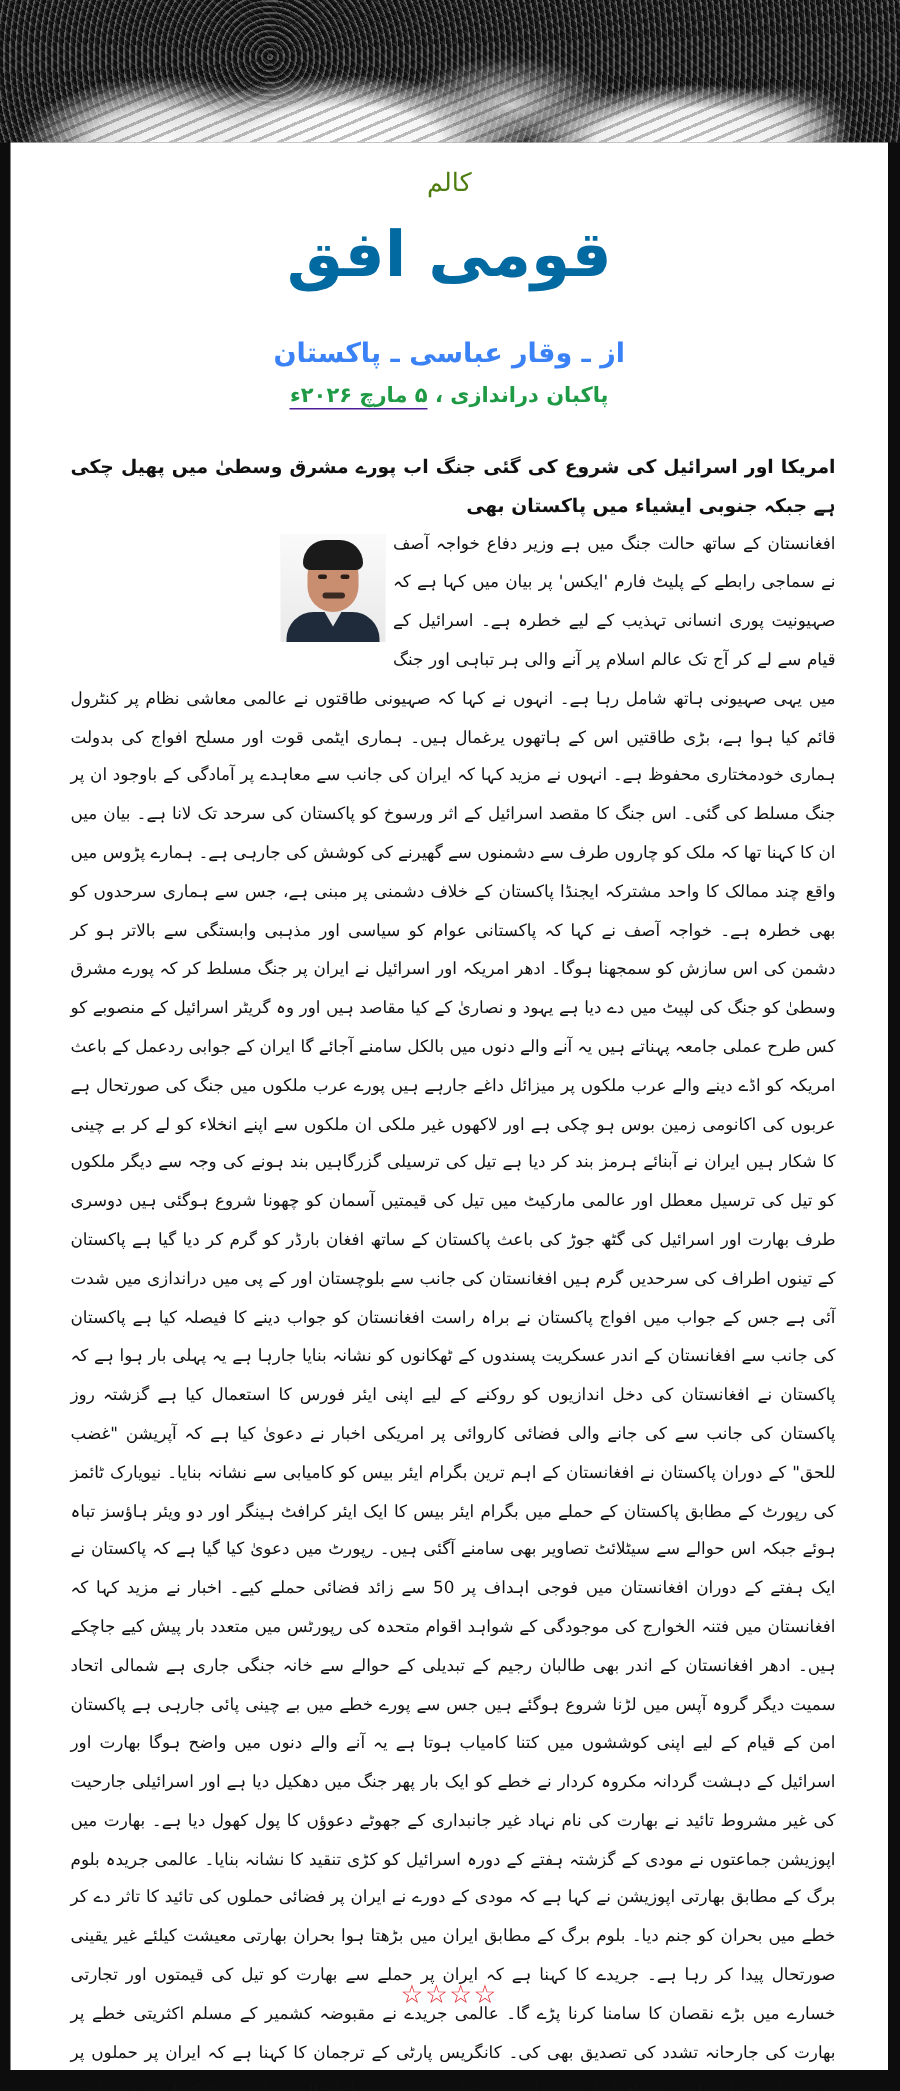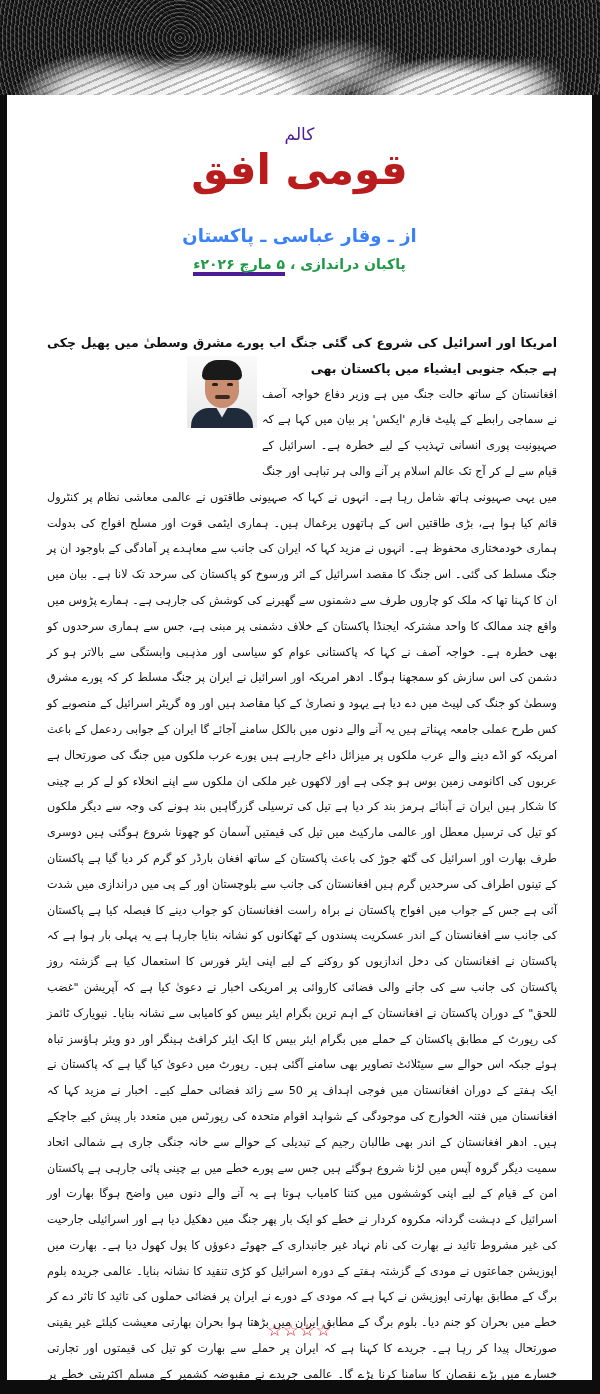--- a/index.html
+++ b/index.html
@@ -26,44 +26,44 @@
       repeating-linear-gradient(37deg, rgba(255,255,255,0.10) 0 1px, rgba(0,0,0,0) 1px 5px),
       repeating-linear-gradient(-23deg, rgba(0,0,0,0.25) 0 2px, rgba(0,0,0,0) 2px 7px);
     mix-blend-mode: normal;
   }
   .card {
     position: absolute; left: 7px; top: 95px; width: 585px; height: 1285px;
     background: #ffffff;
   }
   .kicker {
     position: absolute; top: 17px; left: 0; right: 0; text-align: center;
-    font-size: 17px; color: #4c1d95; direction: rtl; margin-top: 12px;
+    font-size: 17px; color: #4d7c0f; direction: rtl;
   }
   .title {
     position: absolute; top: 50px; left: 0; right: 0; text-align: center;
-    font-size: 42px; font-weight: bold; color: #b91c1c; direction: rtl;
+    font-size: 42px; font-weight: bold; color: #0369a1; direction: rtl;
     font-family: "DejaVu Sans", sans-serif;
   }
   .byline {
     position: absolute; top: 130px; left: 0; right: 0; text-align: center;
     font-size: 18px; font-weight: bold; color: #3b82f6; direction: rtl;
   }
   .source {
     position: absolute; top: 161px; left: 0; right: 0; text-align: center;
     font-size: 14px; font-weight: bold; color: #1e9a45; direction: rtl;
   }
-  .source .date { border-bottom: 4px solid #4c1d95; text-align: right; }
+  .source .date { border-bottom: 1px solid #4c1d95; text-align: right; }
   .body {
     position: absolute; top: 203px; left: 40px; width: 510px;
     direction: rtl; text-align: justify;
     font-family: "DejaVu Sans", sans-serif; font-size: 11.2px; line-height: 25.8px;
     color: #111;
   }
   .body p { margin: 0; }
-  .body .lead { font-weight: bold; font-size: 12.5px; margin-top: 32px; }
+  .body .lead { font-weight: bold; font-size: 12.5px; }
   .photo-holder {
     position: absolute; top: 291px; left: 232px; width: 70px; height: 72px; overflow: hidden;
     background: #f3f3f3;
   }
   .photo-holder .bg { position: absolute; inset: 0; background: linear-gradient(#fafafa, #e9e9e9); }
   .photo-holder .hair { position: absolute; left: 15px; top: 4px; width: 40px; height: 20px; background: #1a1a1a; border-radius: 20px 20px 6px 6px; }
   .photo-holder .face { position: absolute; left: 18px; top: 12px; width: 34px; height: 40px; background: #c98d70; border-radius: 16px 16px 18px 18px; }
   .photo-holder .mustache { position: absolute; left: 28px; top: 39px; width: 15px; height: 4px; background: #3a2a22; border-radius: 3px; }
   .photo-holder .eyeL, .photo-holder .eyeR { position: absolute; top: 27px; width: 6px; height: 3px; background: #2a1c16; border-radius: 2px; }
   .photo-holder .eyeL { left: 25px; } .photo-holder .eyeR { left: 40px; }

